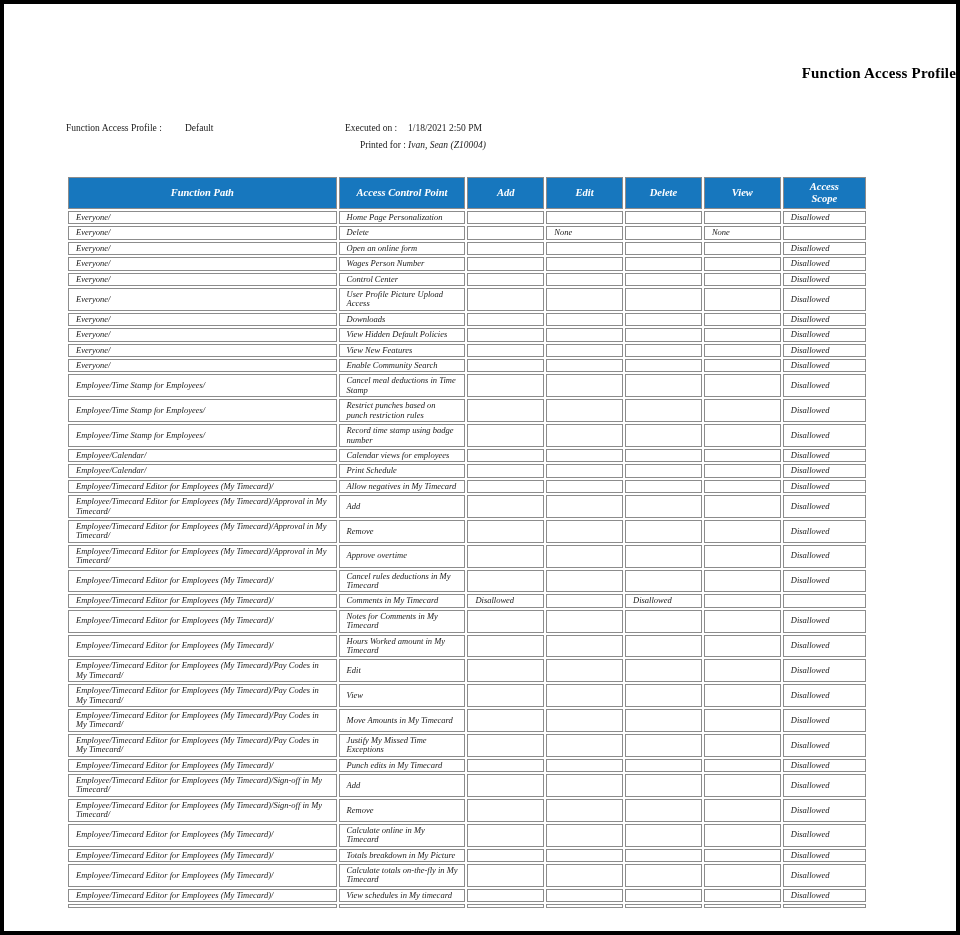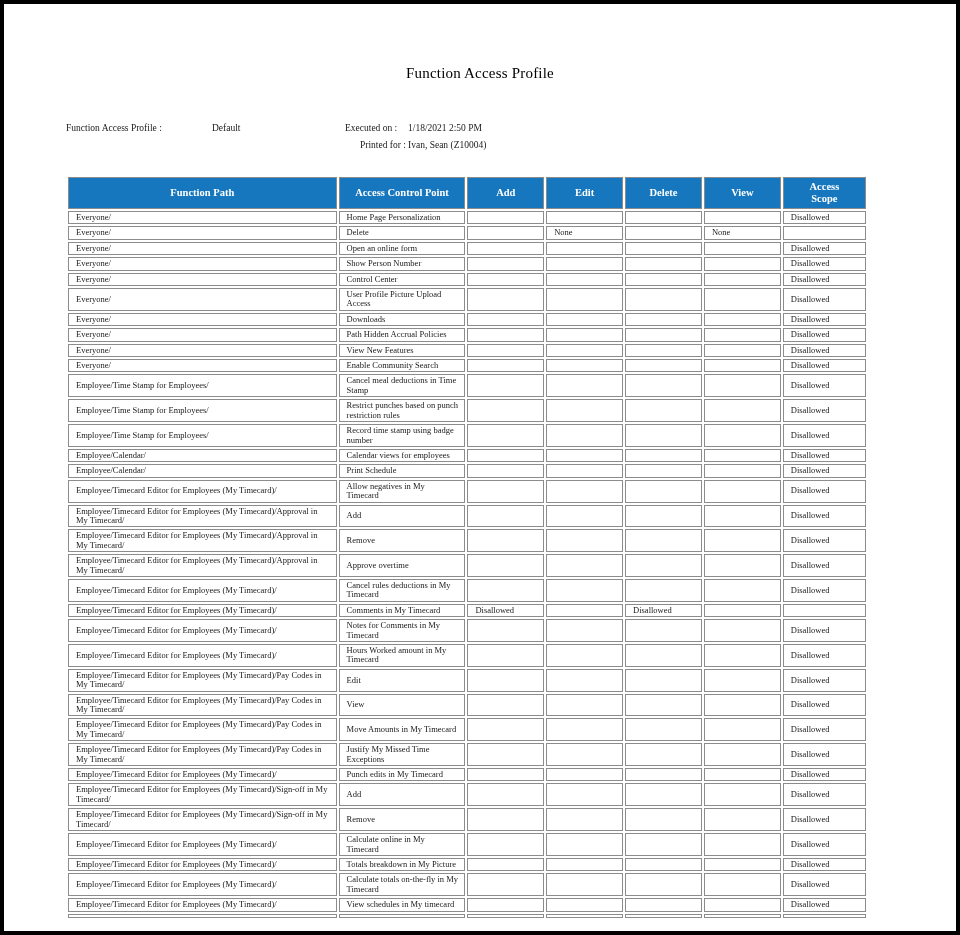--- a/index.html
+++ b/index.html
@@ -15,50 +15,51 @@
     box-sizing: border-box;
     border: 4px solid var(--frame, #000000);
     background: #ffffff;
     overflow: hidden;
   }
   .report-title {
     position: absolute;
     top: 61px;
     left: 0;
     width: 100%;
-    text-align: center;
+    text-align: right;
     font-size: 15px;
-    font-weight: normal;
+    font-weight: bold;
     color: #000000;
     letter-spacing: 0.2px;
   }
   .meta span {
     position: absolute;
     font-size: 9.5px;
     color: #1a1a1a;
     white-space: nowrap;
   }
   .m-profile-label { left: 62px;  top: 119px; }
-  .m-profile-value { left: 181px; top: 119px; margin-left: 27px; }
+  .m-profile-value { left: 181px; top: 119px; }
   .m-exec-label    { left: 341px; top: 119px; }
   .m-exec-value    { left: 404px; top: 119px; }
   .m-print-label   { left: 356px; top: 136px; }
-  .m-print-value   { left: 404px; top: 136px; }
+  .m-print-value   { left: 404px; top: 136px; font-style: italic; }
 
   .table-wrap {
     position: absolute;
     left: 62px;
     top: 171px;
     width: 802px;
   }
   table.access-table {
     width: 802px;
     table-layout: fixed;
     border-collapse: separate;
     border-spacing: 2px;
+    font-style: italic;
   }
   table.access-table th {
     background: var(--header-bg, #1777BE);
     color: var(--header-text, #ffffff);
     font-size: 10.5px;
     font-weight: bold;
     line-height: 12px;
     text-align: center;
     vertical-align: middle;
     padding: 3px 4px;
@@ -145,21 +146,21 @@
             <td>Everyone/</td>
             <td>Open an online form</td>
             <td></td>
             <td></td>
             <td></td>
             <td></td>
             <td>Disallowed</td>
           </tr>
           <tr>
             <td>Everyone/</td>
-            <td>Show Person Number</td>
+            <td>Wages Person Number</td>
             <td></td>
             <td></td>
             <td></td>
             <td></td>
             <td>Disallowed</td>
           </tr>
           <tr>
             <td>Everyone/</td>
             <td>Control Center</td>
             <td></td>
@@ -181,21 +182,21 @@
             <td>Everyone/</td>
             <td>Downloads</td>
             <td></td>
             <td></td>
             <td></td>
             <td></td>
             <td>Disallowed</td>
           </tr>
           <tr>
             <td>Everyone/</td>
-            <td>Path Hidden Accrual Policies</td>
+            <td>View Hidden Default Policies</td>
             <td></td>
             <td></td>
             <td></td>
             <td></td>
             <td>Disallowed</td>
           </tr>
           <tr>
             <td>Everyone/</td>
             <td>View New Features</td>
             <td></td>

